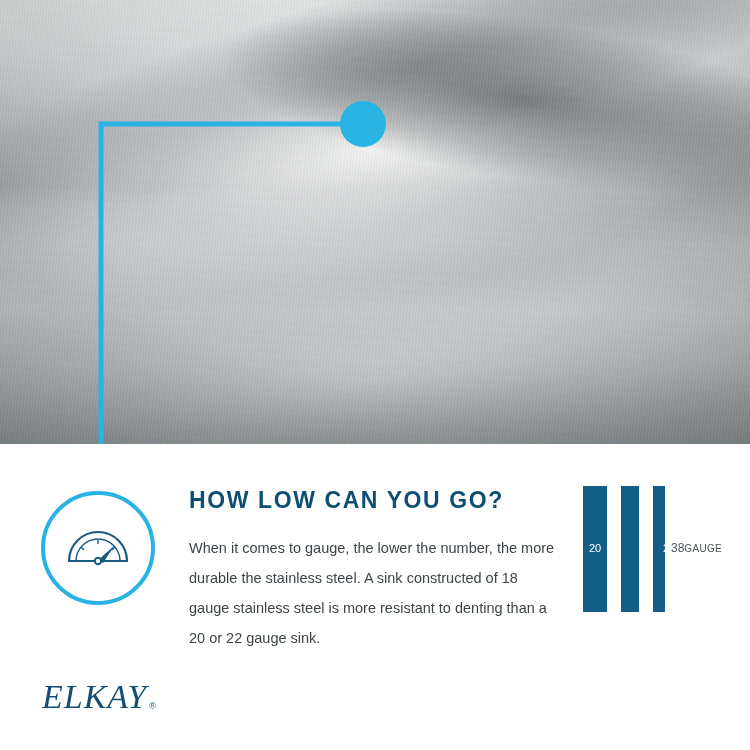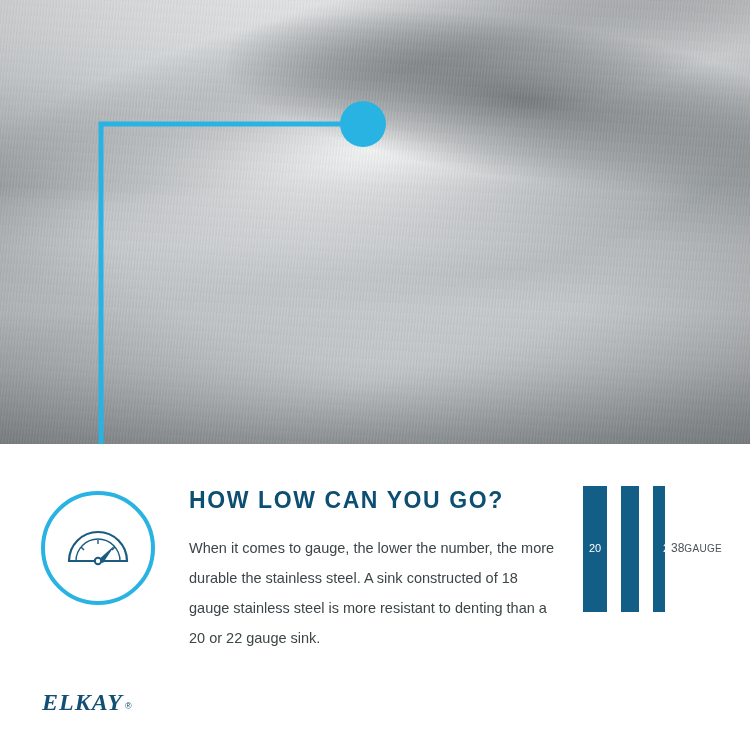--- a/index.html
+++ b/index.html
@@ -209,22 +209,22 @@
     position: absolute;
     left: 42px;
     top: 680px;
     height: 34px;
     display: flex;
     align-items: flex-end;
   }
   .logo-text {
     font-family: "Liberation Serif", serif;
     font-style: italic;
-    font-weight: bold;
-    font-size: 24px;
+    font-weight: normal;
+    font-size: 34px;
     letter-spacing: 1px;
     color: #134f74;
     line-height: 1;
   }
   .logo-reg {
     font-family: "Liberation Sans", sans-serif;
     font-size: 9px;
     color: #134f74;
     margin-left: 2px;
     margin-bottom: 3px;

